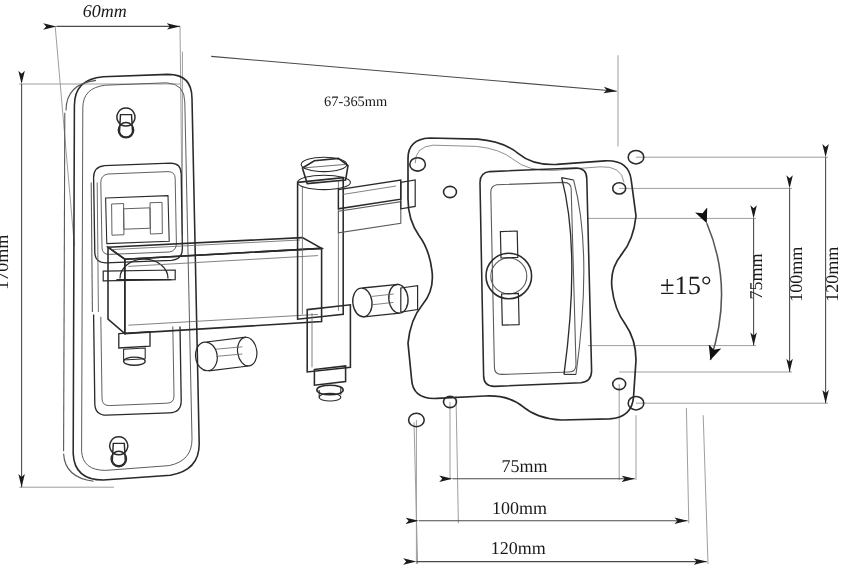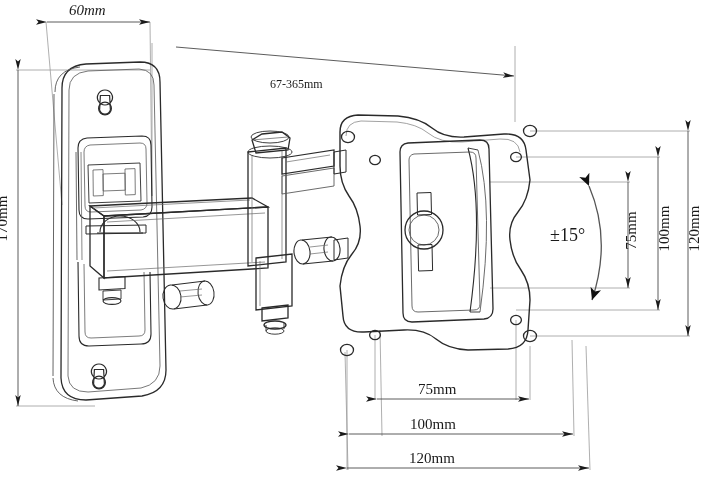--- a/index.html
+++ b/index.html
@@ -30,21 +30,21 @@
     color: #1a1a1a;
     white-space: nowrap;
     letter-spacing: 0px;
   }
   .dim-label.vert {
     transform-origin: 50% 50%;
   }
   .t-60 { left: 69px; top: 2px; font-size: 15px; font-style: italic; }
   .t-67365 { left: 270px; top: 32px; font-size: 12px; margin-top: 45px; }
   .t-170 { left: -20px; top: 210px; font-size: 15px; transform: rotate(-90deg); }
-  .t-pm15 { left: 550px; top: 225px; font-size: 18px; text-align: right; }
+  .t-pm15 { left: 550px; top: 225px; font-size: 22px; text-align: right; }
   .t-75v { left: 612px; top: 222px; font-size: 15px; transform: rotate(-90deg); }
   .t-100v { left: 642px; top: 220px; font-size: 15px; transform: rotate(-90deg); }
   .t-120v { left: 672px; top: 220px; font-size: 15px; transform: rotate(-90deg); }
   .t-75h { left: 418px; top: 381px; font-size: 15px; }
   .t-100h { left: 410px; top: 416px; font-size: 15px; }
   .t-120h { left: 409px; top: 450px; font-size: 15px; }
 </style>
 </head>
 <body>
 

